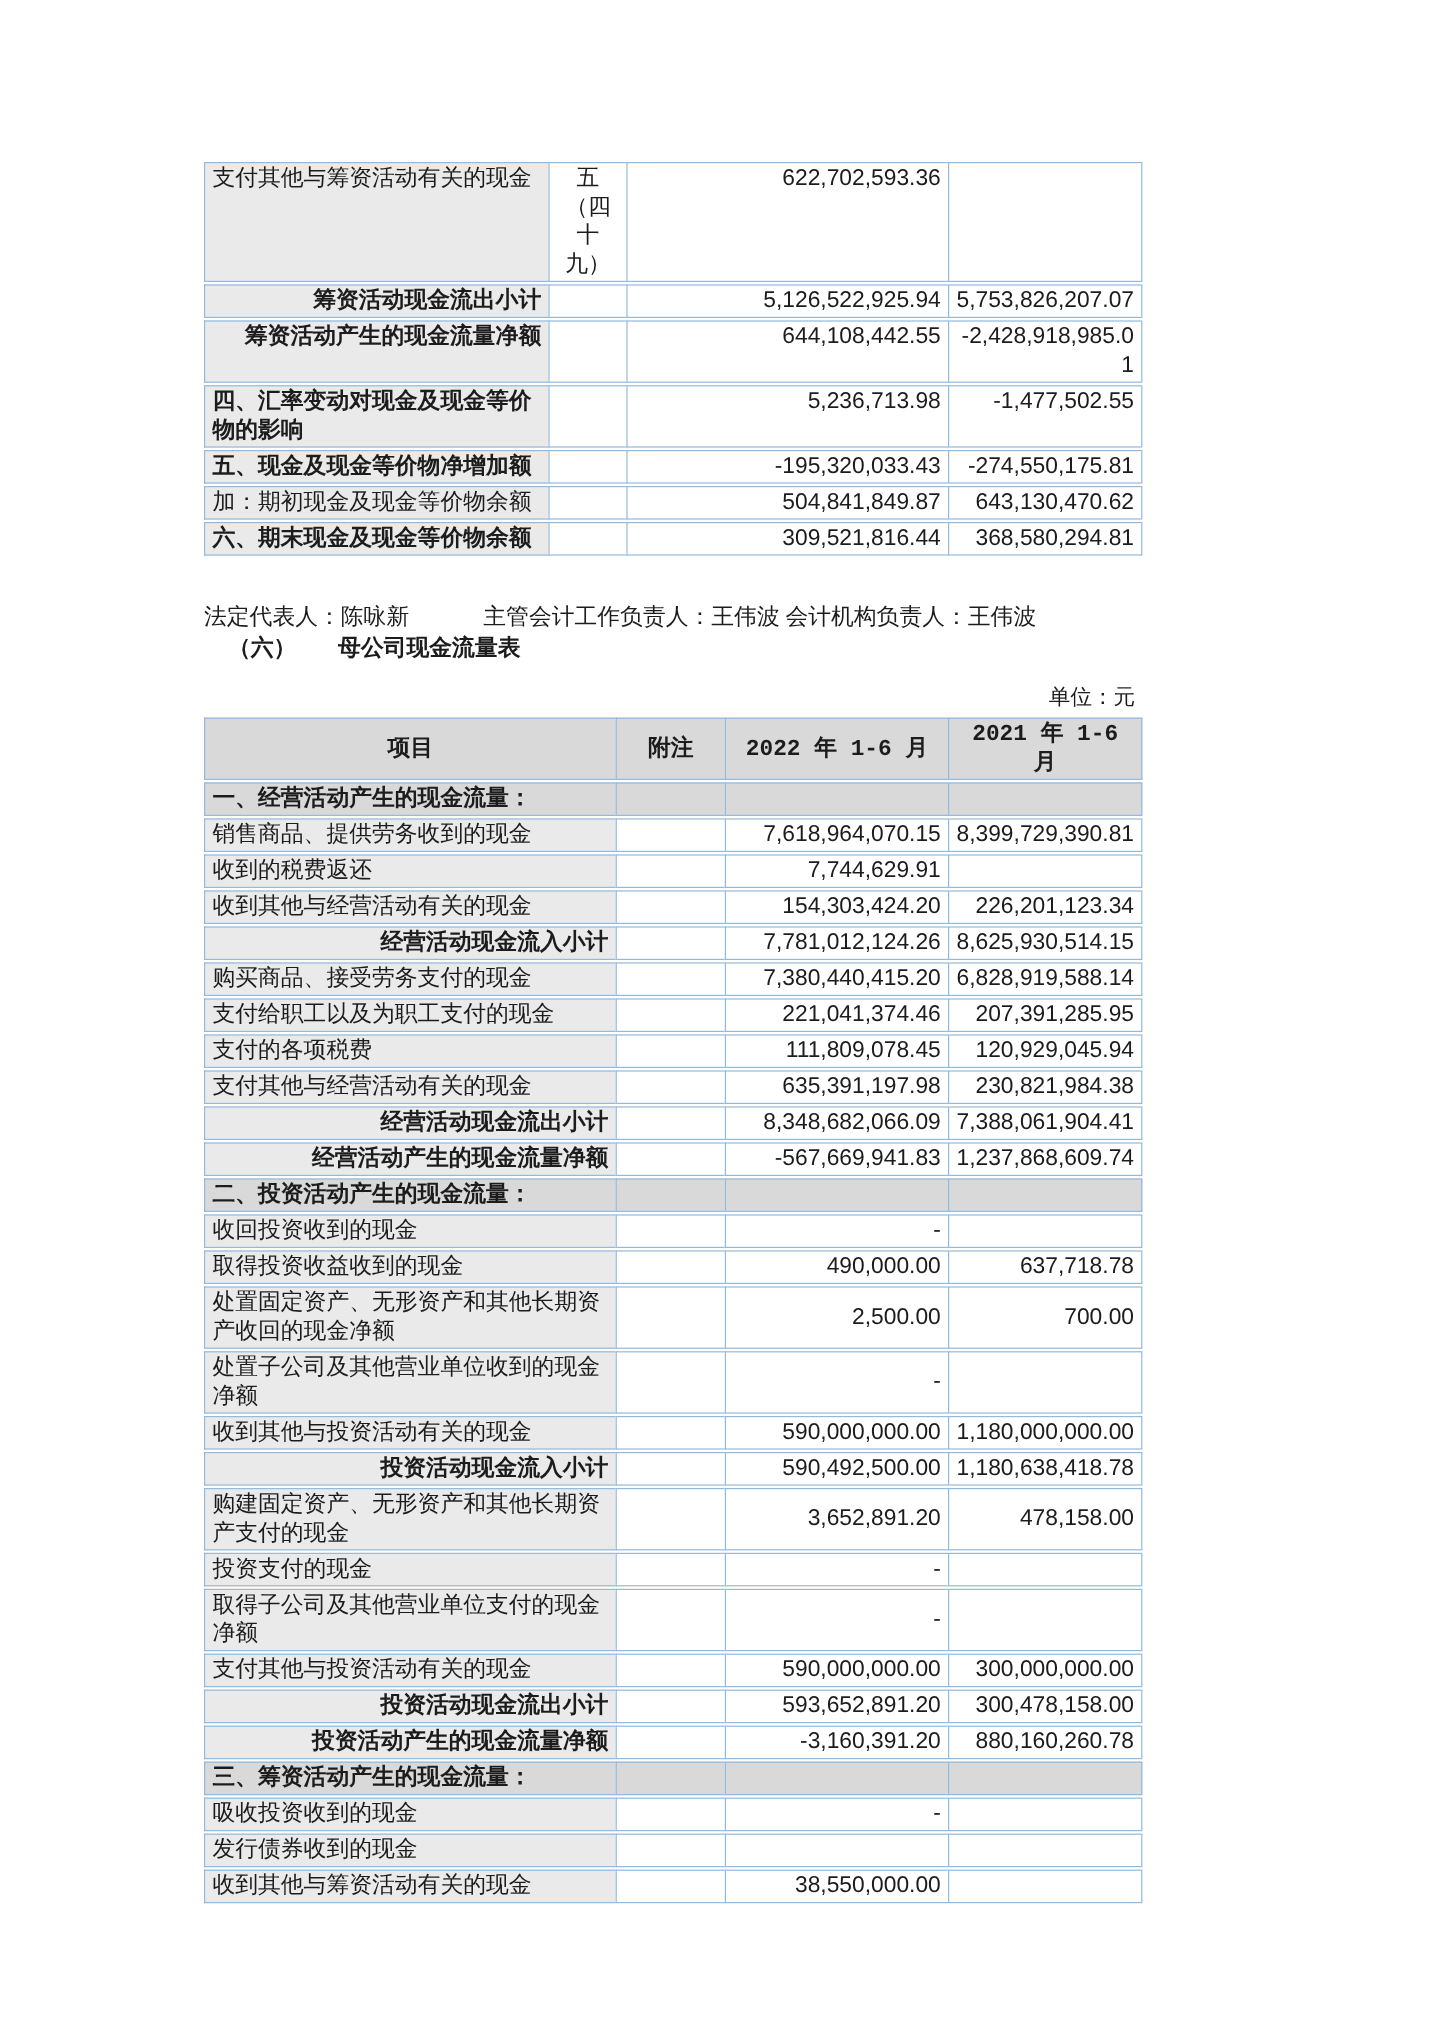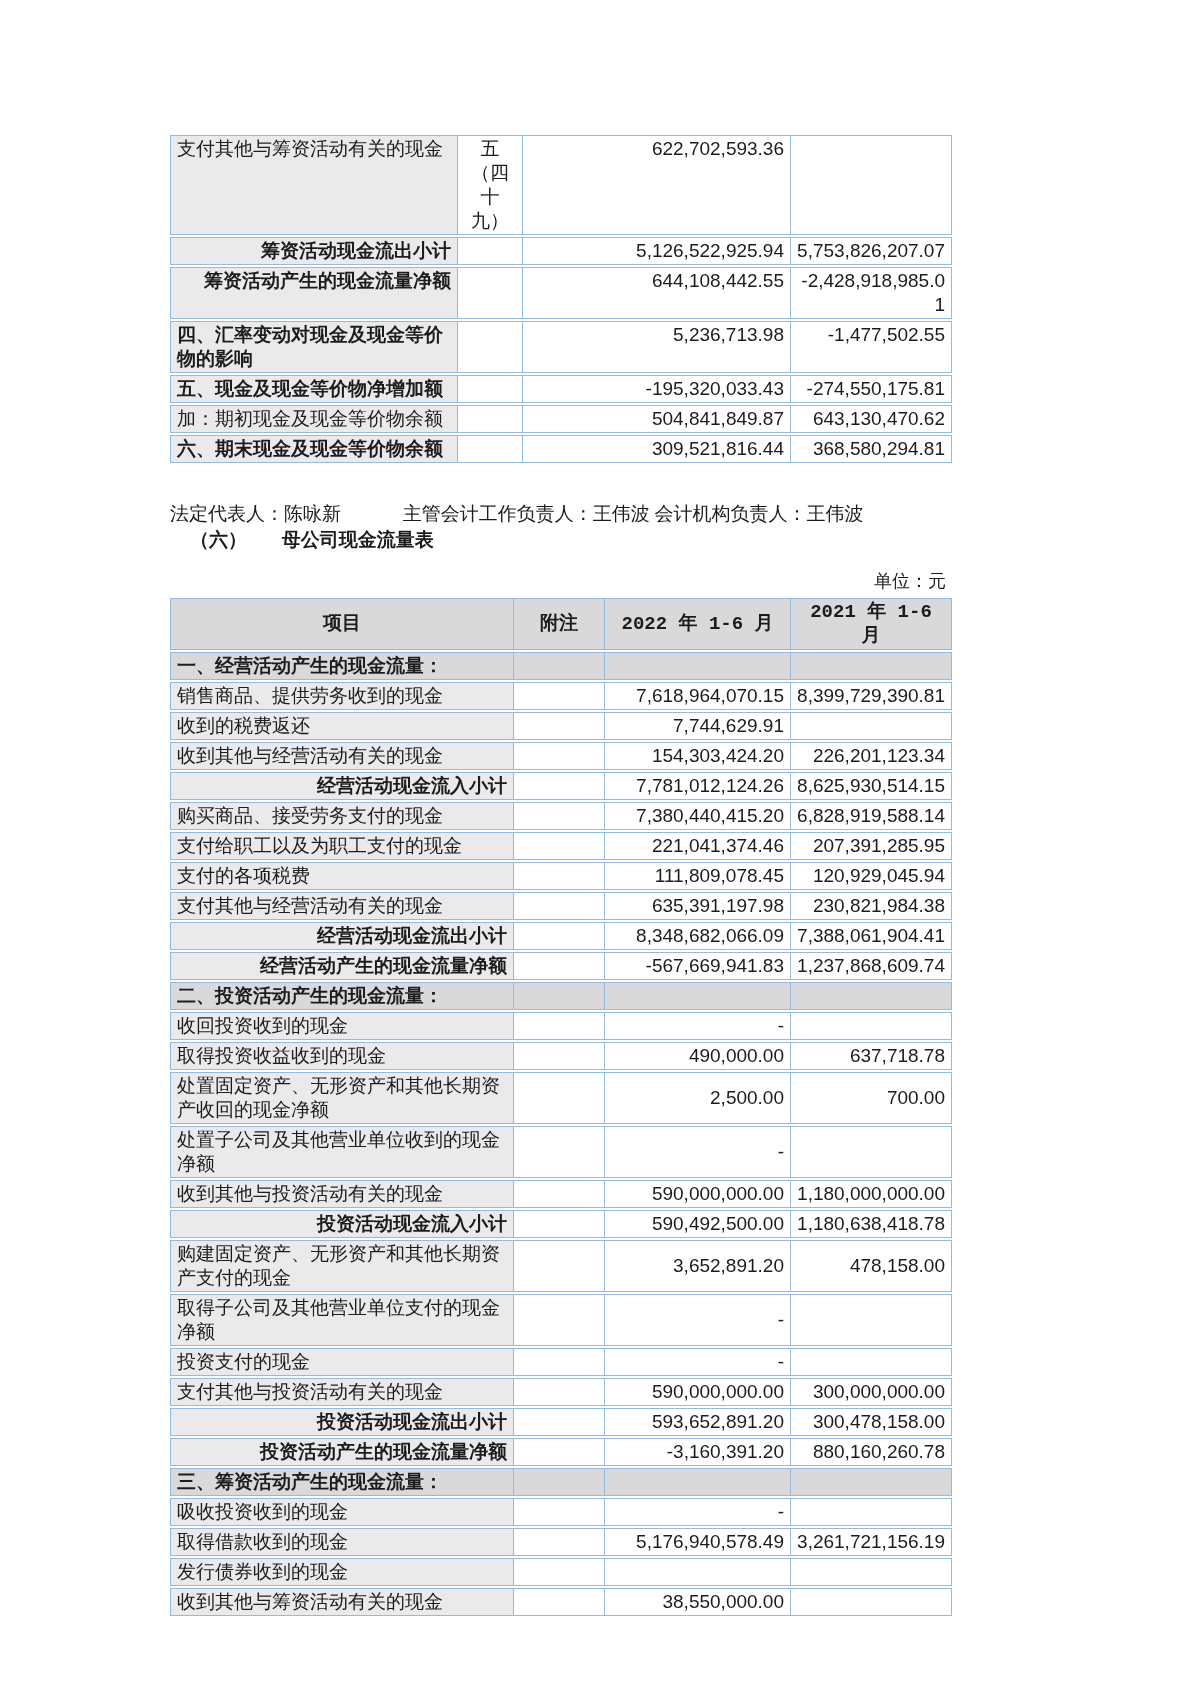--- a/index.html
+++ b/index.html
@@ -248,27 +248,27 @@
             <td class="cell-num">590,492,500.00</td>
             <td class="cell-num">1,180,638,418.78</td>
           </tr>
           <tr class="row-normal">
             <td class="cell-item">购建固定资产、无形资产和其他长期资产支付的现金</td>
             <td class="cell-note"></td>
             <td class="cell-num">3,652,891.20</td>
             <td class="cell-num">478,158.00</td>
           </tr>
           <tr class="row-normal">
+            <td class="cell-item">投资支付的现金</td>
+            <td class="cell-note"></td>
+            <td class="cell-num">-</td>
+            <td class="cell-num"></td>
+          </tr>
+          <tr class="row-normal">
             <td class="cell-item">取得子公司及其他营业单位支付的现金净额</td>
-            <td class="cell-note"></td>
-            <td class="cell-num">-</td>
-            <td class="cell-num"></td>
-          </tr>
-          <tr class="row-normal">
-            <td class="cell-item">投资支付的现金</td>
             <td class="cell-note"></td>
             <td class="cell-num">-</td>
             <td class="cell-num"></td>
           </tr>
           <tr class="row-normal">
             <td class="cell-item">支付其他与投资活动有关的现金</td>
             <td class="cell-note"></td>
             <td class="cell-num">590,000,000.00</td>
             <td class="cell-num">300,000,000.00</td>
           </tr>
@@ -290,26 +290,20 @@
             <td class="cell-num"></td>
             <td class="cell-num"></td>
           </tr>
           <tr class="row-normal">
             <td class="cell-item">吸收投资收到的现金</td>
             <td class="cell-note"></td>
             <td class="cell-num">-</td>
             <td class="cell-num"></td>
           </tr>
           <tr class="row-normal">
-            <td class="cell-item">取得借款收到的现金</td>
-            <td class="cell-note"></td>
-            <td class="cell-num">5,176,940,578.49</td>
-            <td class="cell-num">3,261,721,156.19</td>
-          </tr>
-          <tr class="row-normal">
             <td class="cell-item">发行债券收到的现金</td>
             <td class="cell-note"></td>
             <td class="cell-num"></td>
             <td class="cell-num"></td>
           </tr>
           <tr class="row-normal">
             <td class="cell-item">收到其他与筹资活动有关的现金</td>
             <td class="cell-note"></td>
             <td class="cell-num">38,550,000.00</td>
             <td class="cell-num"></td>

